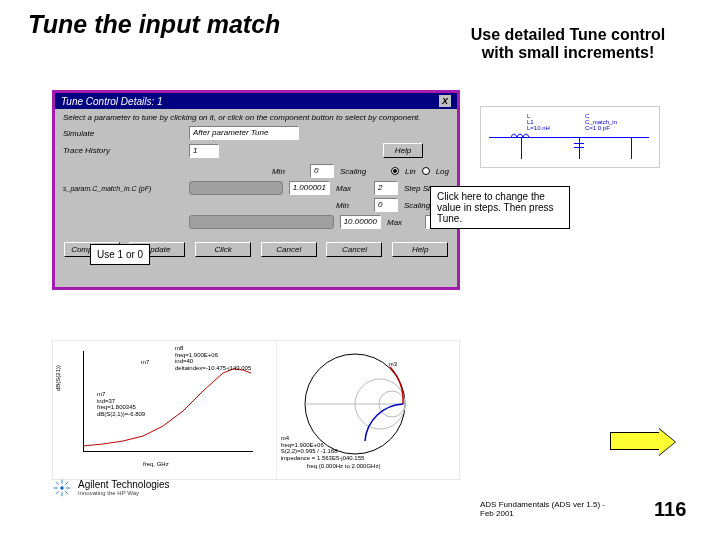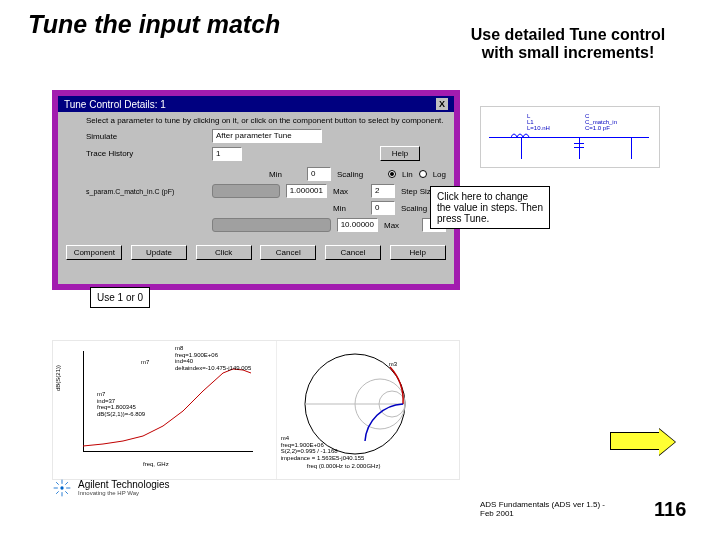--- a/index.html
+++ b/index.html
@@ -2,25 +2,25 @@
 <html><head>
 <meta charset="utf-8">
 <style>
   * { box-sizing: border-box; margin: 0; padding: 0; }
   html, body { width: 720px; height: 540px; font-family: Arial, Helvetica, sans-serif; background: #fff; }
   .slide { position: relative; width: 720px; height: 540px; }
   .title { position: absolute; left: 28px; top: 10px; font-size: 25px; font-weight: bold; font-style: italic; }
   .subtitle { position: absolute; left: 468px; top: 26px; width: 200px; text-align: center; font-size: 16px; font-weight: bold; }
   .dialog {
     position: absolute; left: 52px; top: 90px; width: 408px; height: 200px;
-    background: #c0c0c0; border: 6px solid #a21caf;
+    background: #c0c0c0; border: 3px solid #a21caf; font-style: italic;
   }
   .dlg-title { background: #000080; color: #fff; font-size: 10px; padding: 2px 6px; display: flex; justify-content: space-between; align-items: center; }
   .dlg-title .x { width: 12px; height: 12px; background: #c0c0c0; color: #000; text-align: center; line-height: 12px; font-size: 9px; font-weight: bold; }
-  .dlg-body { padding: 4px 8px; font-size: 8px; color: #000; margin-left: 20px; }
+  .dlg-body { padding: 4px 8px; font-size: 8px; color: #000; }
   .dlg-row { display: flex; align-items: center; gap: 6px; margin: 3px 0; }
   .lbl { width: 120px; white-space: nowrap; }
   .lbl2 { width: 32px; text-align: left; }
   .lbl3 { width: 45px; }
   .inset {
     display: inline-block; background: #fff; border: 1px solid #000;
     border-top-color: #808080; border-left-color: #808080;
     border-right-color: #fff; border-bottom-color: #fff;
     padding: 1px 3px; min-width: 40px; height: 14px; font-size: 8px;
   }
@@ -32,22 +32,22 @@
   .radio.on::after { content: ""; display: block; width: 4px; height: 4px; background: #000; border-radius: 50%; margin: 1px; }
   .btn {
     background: #c0c0c0; border: 1px solid #000;
     border-top-color: #fff; border-left-color: #fff;
     padding: 2px 4px; font-size: 8px; min-width: 56px; text-align: center;
   }
   .dlg-buttons { display: flex; gap: 8px; justify-content: space-around; padding: 6px 8px; }
   .callout {
     position: absolute; background: #fff; border: 1px solid #000; font-size: 10px; padding: 4px 6px;
   }
-  .callout.c1 { left: 90px; top: 244px; margin-top: 43px; }
-  .callout.c2 { left: 430px; top: 186px; width: 120px; }
+  .callout.c1 { left: 90px; top: 244px; }
+  .callout.c2 { left: 430px; top: 186px; width: 140px; }
   .callout.c3 { left: 430px; top: 282px; width: 120px; }
   .schematic {
     position: absolute; left: 480px; top: 106px; width: 180px; height: 62px;
     border: 1px solid #ccc; background: #fff;
   }
   .schematic .wire { position: absolute; background: #0000ff; }
   .schematic .tag { position: absolute; font-size: 6px; color: #0000c0; }
   .plots {
     position: absolute; left: 52px; top: 340px; width: 408px; height: 140px;
     border: 1px solid #e8e8e8; display: flex; background: #fff;

